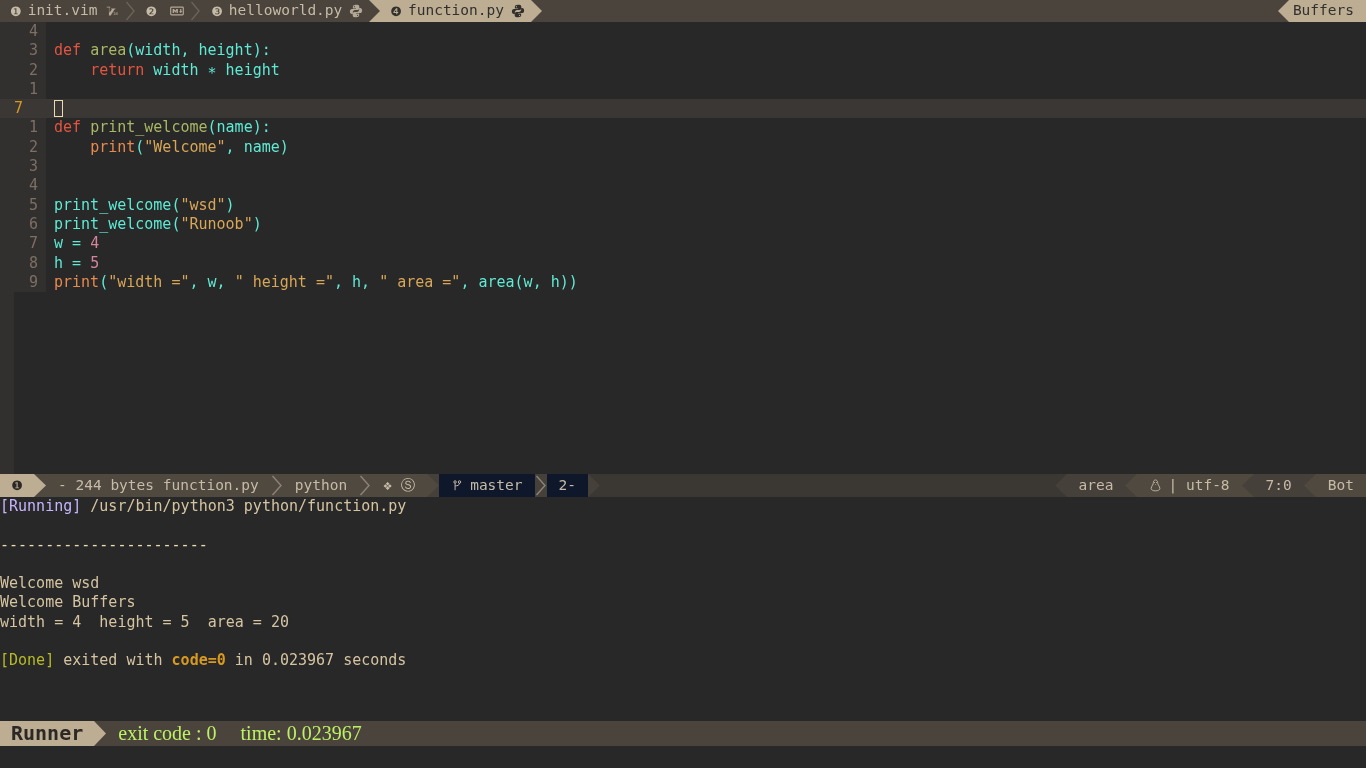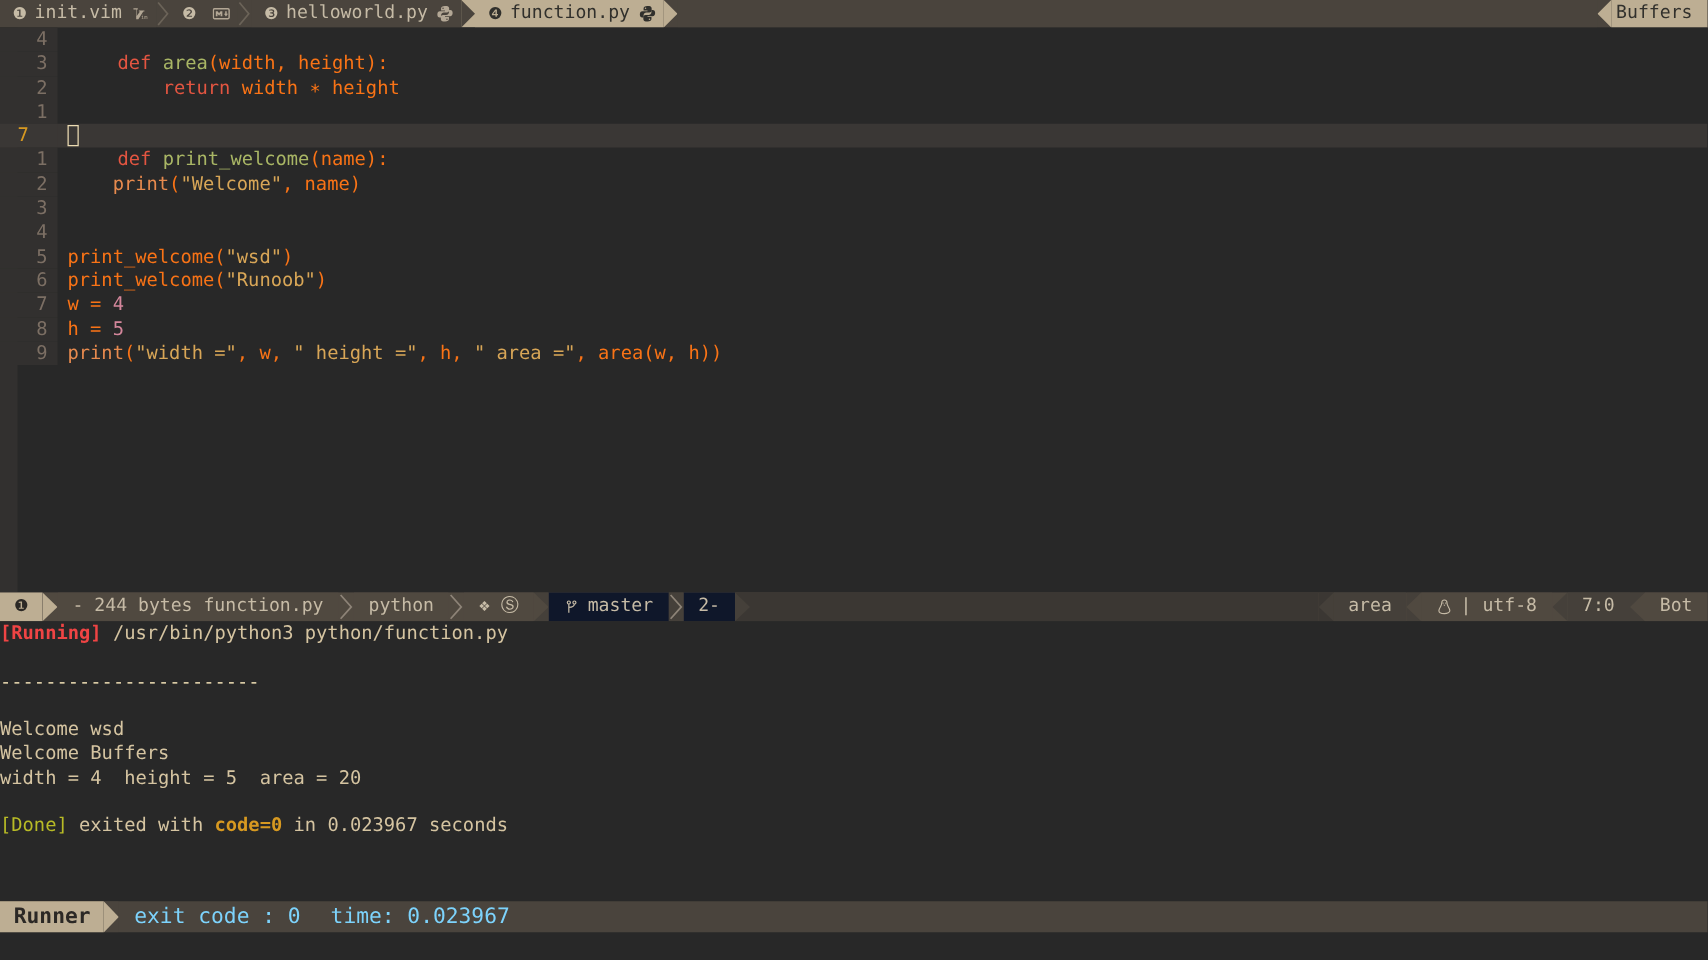--- a/index.html
+++ b/index.html
@@ -109,26 +109,26 @@
   .code-line.current .lnum {
     color: #d79921;
     background: #3a3735;
     text-align: left;
     padding-left: 14px;
     padding-right: 0;
   }
   .ltext { padding-left: 8px; }
 
   
-  .kw   { color: #e35541; margin-left: 40px; }   
+  .kw   { color: #e35541; }   
   .fn   { color: #a9b665; }   
   .bi   { color: #e78a4e; margin-top: 16px; }   
   .str  { color: #d8a657; }   
   .num  { color: #d3869b; }   
-  .pln  { color: #f97316; }   
+  .pln  { color: #5eead4; }   
 
   .cursor {
     display: inline-block;
     width: 9px;
     height: 17px;
     margin-top: 1px;
     border: 1.5px solid #ebdbb2;
     box-sizing: border-box;
     vertical-align: top;
   }
@@ -186,51 +186,52 @@
     padding: 0;
     overflow: hidden;
   }
   .term-line {
     height: 19.3px;
     line-height: 19.3px;
     white-space: pre;
     padding-left: 0px;
     color: #d5c4a1;
   }
-  .t-run  { color: #ef4444; font-weight: bold; }
+  .t-run  { color: #c4b5fd; }
   .t-done { color: #b8bb26; }
   .t-code { color: #d79921; font-weight: bold; }
   .t-dash { color: #ebdbb2; }
 
   
   #runnerbar {
     position: absolute;
     left: 0; top: 721px;
     width: 1366px;
     height: 25px;
     background: #4a443d;
     display: flex;
     align-items: stretch;
-    font-size: 17px;
+    font-size: 20px;
     white-space: nowrap;
   }
   .rb-title {
     display: flex;
     align-items: center;
     background: #bdae93;
     color: #2b2825;
     font-weight: bold;
     padding: 0 11px;
   }
   .rb-chev { width: 12px; flex: 0 0 12px; }
   .rb-seg {
     display: flex;
     align-items: center;
     padding: 0 12px;
-    color: #7dd3fc;
+    color: #bef264;
+    font-family: Liberation Serif, serif;
   }
   #rb-spacer { flex: 1 1 auto; }
 
   #bottom-pad {
     position: absolute;
     left: 0; top: 746px;
     width: 1366px;
     height: 22px;
     background: #282828;
   }

